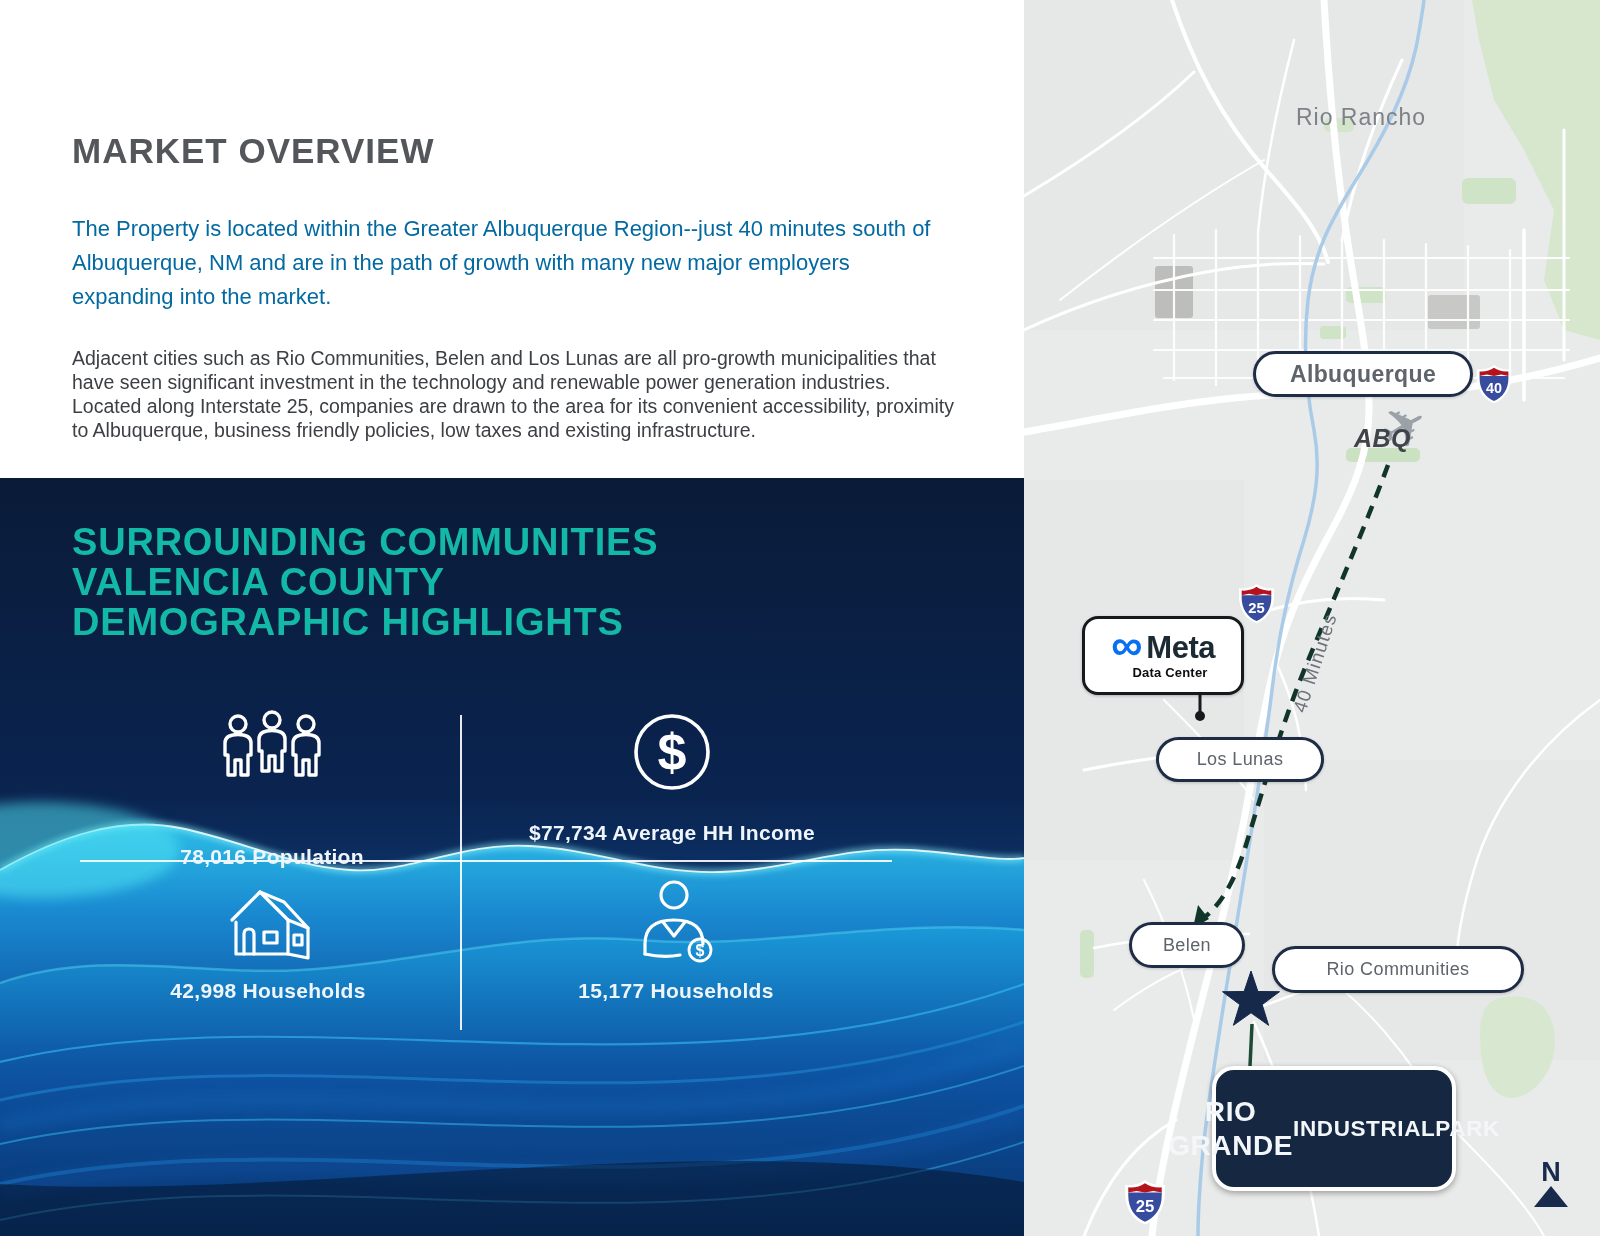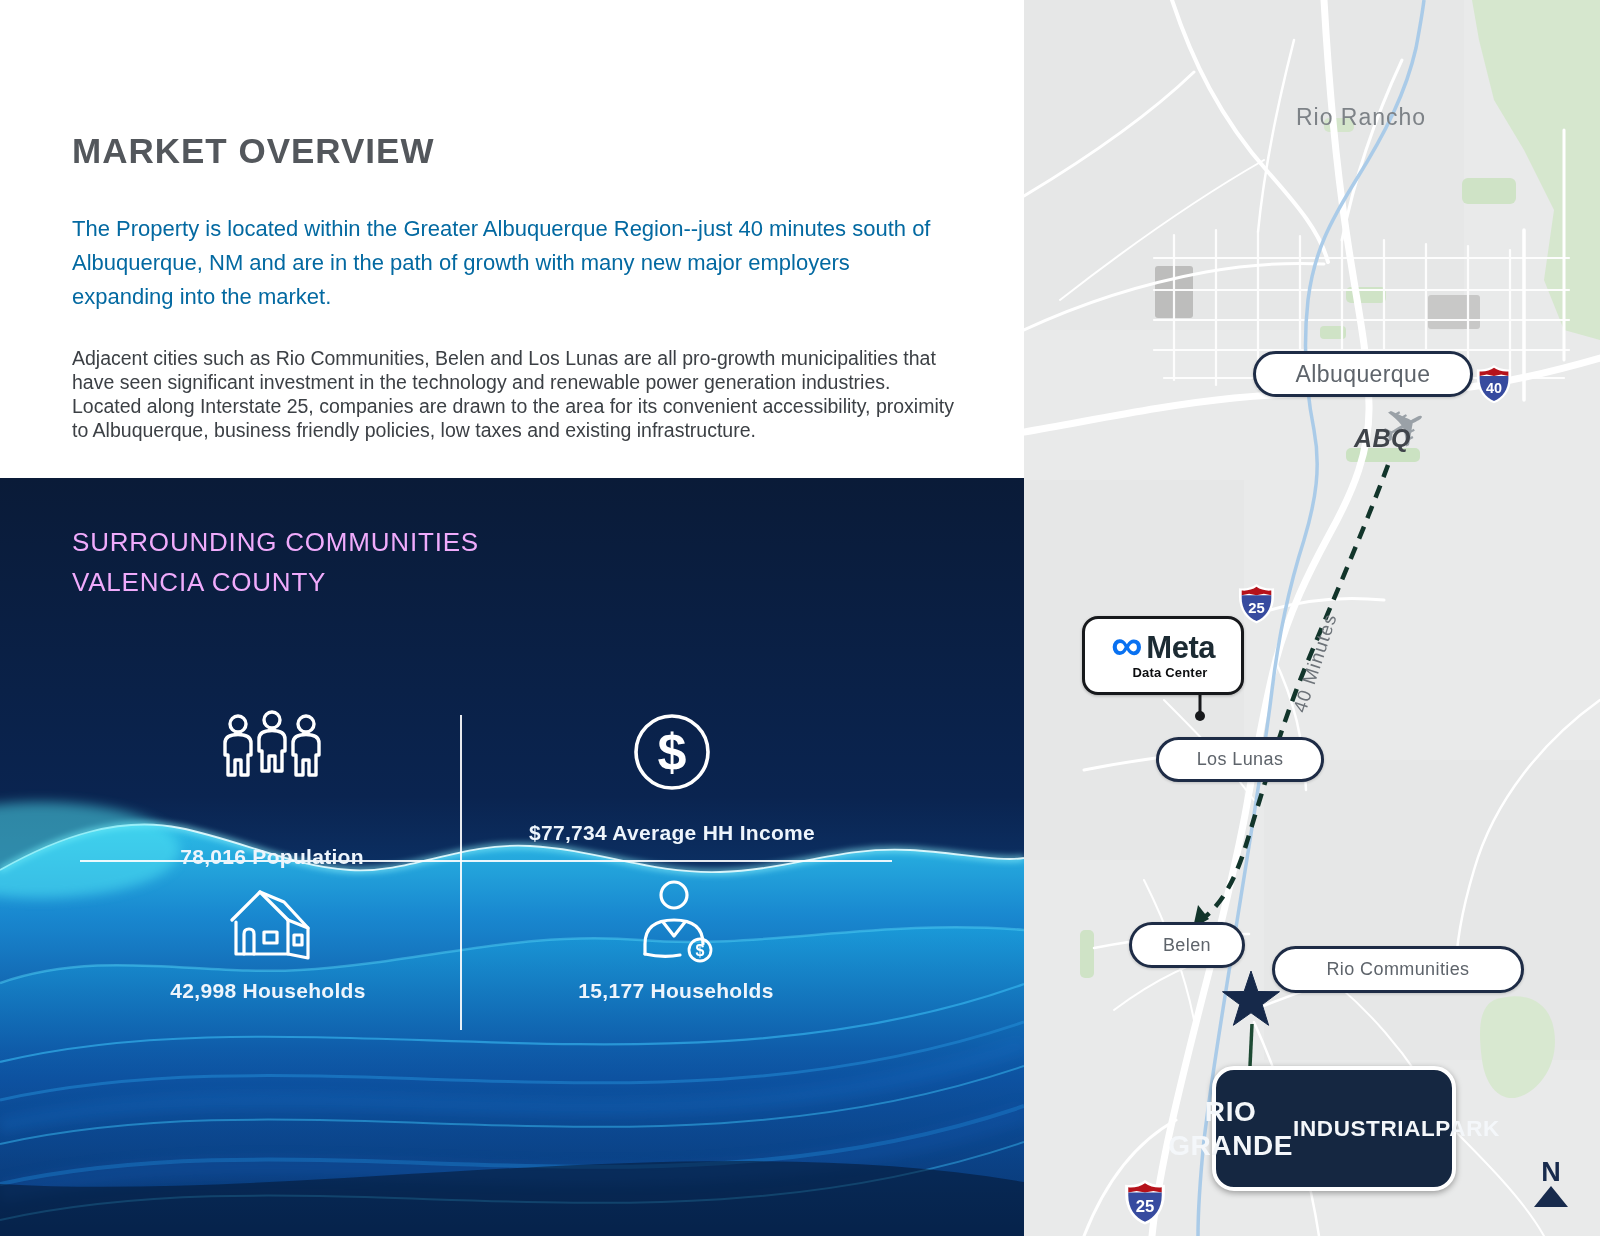--- a/index.html
+++ b/index.html
@@ -10,22 +10,22 @@
   .ov-title{position:absolute;left:72px;top:108px;font-size:35px;font-weight:bold;
             color:#53575c;letter-spacing:1px;}
   .ov-lead{position:absolute;left:72px;top:190px;width:868px;font-size:22px;
            line-height:34px;color:#0369a1;}
   .ov-body{position:absolute;left:72px;top:326px;width:892px;font-size:19.5px;
            line-height:24px;color:#3c4045;}
   .demo-panel{position:absolute;left:0;top:478px;width:1024px;height:758px;
               background:#081c38;overflow:hidden;}
   .waves{position:absolute;left:0;top:0;width:100%;height:100%;}
   .demo-content{position:absolute;left:0;top:0;width:100%;height:100%;z-index:2;}
-  .demo-heading{position:absolute;left:72px;top:44px;color:#f0abfc;font-size:26px;
-                font-weight:normal;letter-spacing:.8px;line-height:40px;}
+  .demo-heading{position:absolute;left:72px;top:44px;color:#14b8a6;font-size:38px;
+                font-weight:bold;letter-spacing:.8px;line-height:40px;}
   .stat{position:absolute;transform:translate(-50%,-50%);display:flex;align-items:center;justify-content:center;}
   .stat-label{position:absolute;transform:translate(-50%,-50%);width:360px;text-align:center;
               color:#eef5fc;font-size:21px;font-weight:bold;letter-spacing:.3px;}
   .divider-v{position:absolute;left:460px;top:237px;width:2px;height:315px;background:rgba(255,255,255,.9);}
   .divider-h{position:absolute;left:80px;top:382px;width:812px;height:2px;background:rgba(255,255,255,.9);}
   
   .map-col{position:absolute;left:1024px;top:0;width:576px;height:1236px;background:#e9eaea;overflow:hidden;}
   .map-svg{position:absolute;left:0;top:0;}
   .map-label{position:absolute;color:#7d8287;font-size:23px;letter-spacing:1px;text-align:center;}
   .pill{position:absolute;background:#fff;border:3px solid #1e2c46;border-radius:26px;
@@ -109,20 +109,21 @@
       <path d="M0,666 C320,596 660,712 1024,588" fill="none" stroke="#39bdf4" stroke-width="2" opacity=".5"></path>
       <path d="M0,706 C320,636 660,752 1024,628" fill="none" stroke="#1f86d4" stroke-width="4" opacity=".4"></path>
       <path d="M0,742 C320,672 660,788 1024,664" fill="none" stroke="#39bdf4" stroke-width="2" opacity=".45"></path>
       <path d="M0,758 L0,706 C300,724 700,648 1024,704 L1024,758 Z" fill="#031228" opacity=".5"></path>
     </svg>
 
     <div class="demo-content">
       <div class="demo-heading">
         <div>SURROUNDING COMMUNITIES</div>
         <div>VALENCIA COUNTY</div>
+        <div>DEMOGRAPHIC HIGHLIGHTS</div>
       </div>
 
       <div class="divider-v"></div>
       <div class="divider-h"></div>
 
       <div class="stat" style="left:272px;top:277px;">
         <svg class="icon-svg" width="120" height="96" viewBox="0 0 120 96">
           <defs>
             <g id="prs" fill="none" stroke="#fff" stroke-width="3.4" stroke-linejoin="round" stroke-linecap="round">
               <circle cx="0" cy="11" r="8"></circle>
@@ -247,21 +248,21 @@
 
       <line x1="176" y1="690" x2="176" y2="712" stroke="#17191c" stroke-width="3"></line>
       <circle cx="176" cy="716" r="5" fill="#17191c"></circle>
 
       <line x1="228" y1="1024" x2="226" y2="1066" stroke="#1d4a33" stroke-width="3.5"></line>
       <path transform="translate(227,1001)" d="M0,-30 L6.9,-9.5 L28.5,-9.3 L11.2,3.6 L17.6,24.3 L0,11.8 L-17.6,24.3 L-11.2,3.6 L-28.5,-9.3 L-6.9,-9.5 Z" fill="#16294a" stroke="#16294a" stroke-linejoin="round"></path>
     </svg>
 
     <div class="map-label" style="left:252px;top:104px;width:170px;">Rio Rancho</div>
 
-    <div class="pill" style="left:229px;top:351px;width:214px;height:40px;font-size:23px;">Albuquerque</div>
+    <div class="pill" style="left:229px;top:351px;width:214px;height:40px;font-size:23px;font-weight:bold;">Albuquerque</div>
 
     <div class="shield" style="left:452px;top:364px;width:36px;height:40px;">
       <svg viewBox="0 0 40 44">
         <path d="M20,1 C15,5 8,6.5 1,5.5 L1,14 C1,29 9,39.5 20,43.5 C31,39.5 39,29 39,14 L39,5.5 C32,6.5 25,5 20,1 Z" fill="#ffffff"></path>
         <path d="M20,4 C16,7.2 9,8.7 4,8 L4,13 L12,11.5 L20,13 L28,11.5 L36,13 L36,8 C31,8.7 24,7.2 20,4 Z" fill="#b5121b"></path>
         <path d="M4,13 L36,13 L36,16 C36,28 29.5,37 20,41 C10.5,37 4,28 4,16 Z" fill="#374b9f"></path>
         <text x="20" y="32" text-anchor="middle" font-size="16" font-weight="bold" fill="#fff" font-family="Liberation Sans, sans-serif">40</text>
       </svg>
     </div>
 

